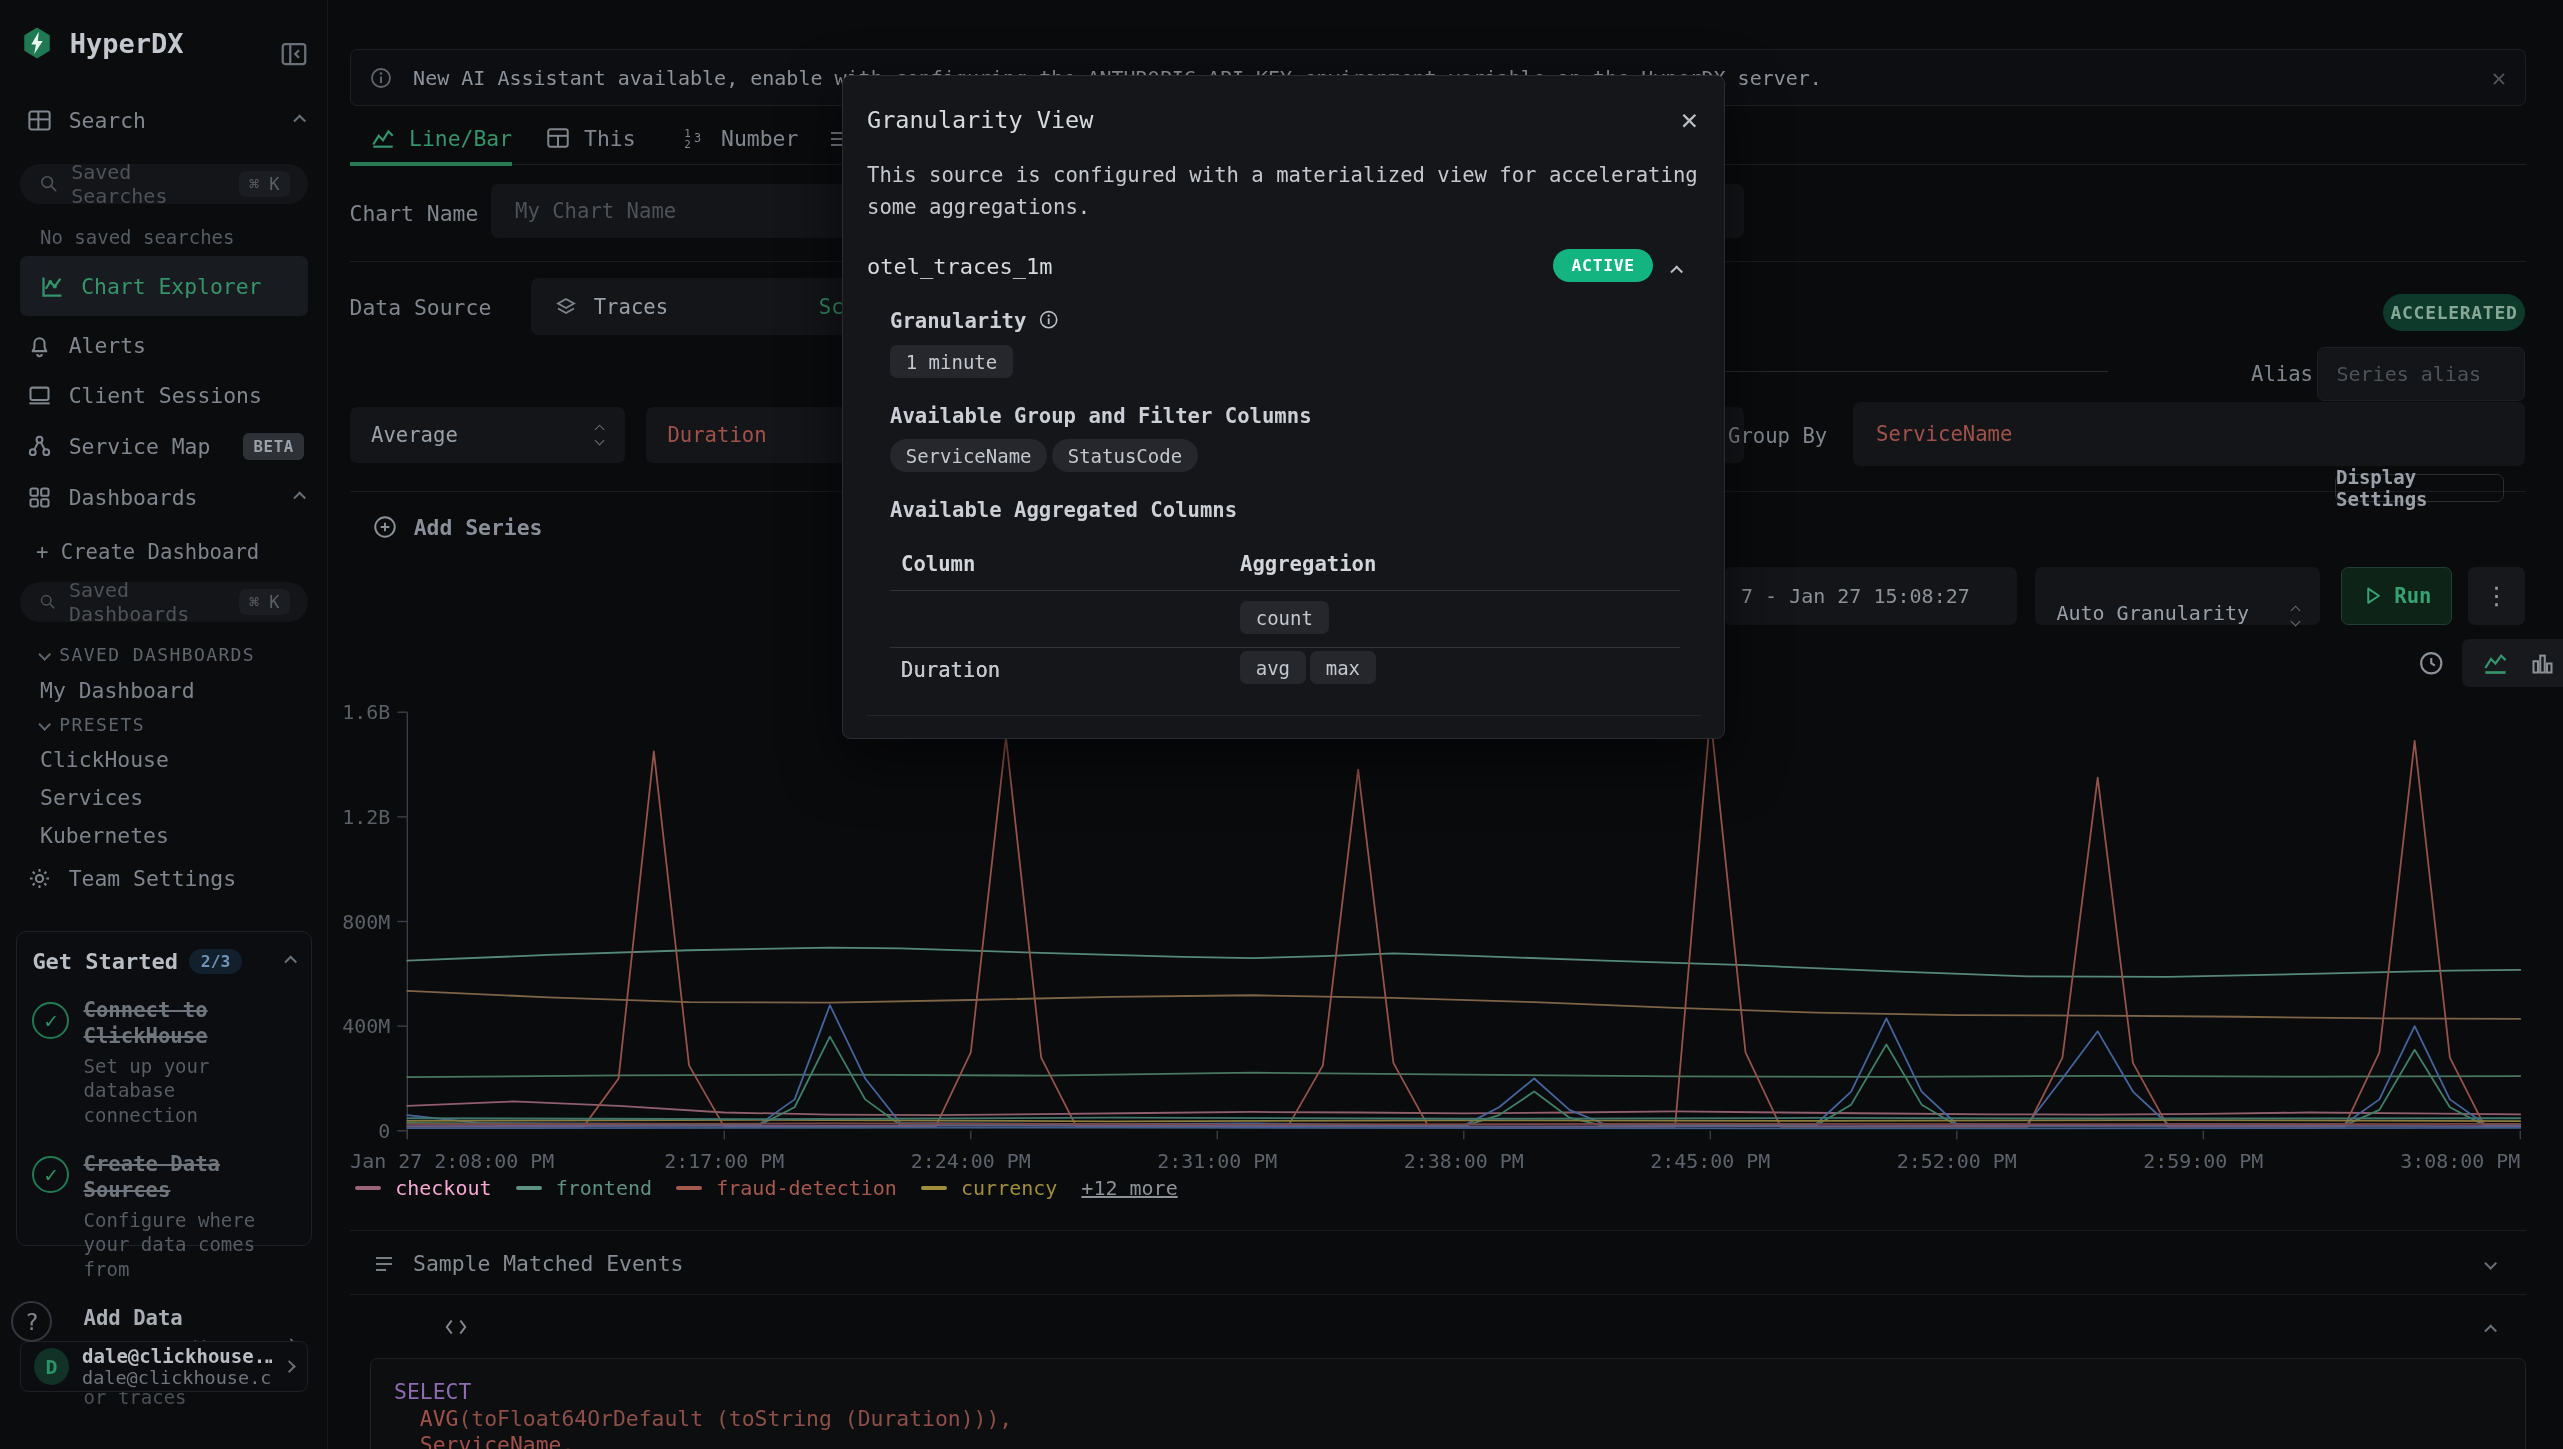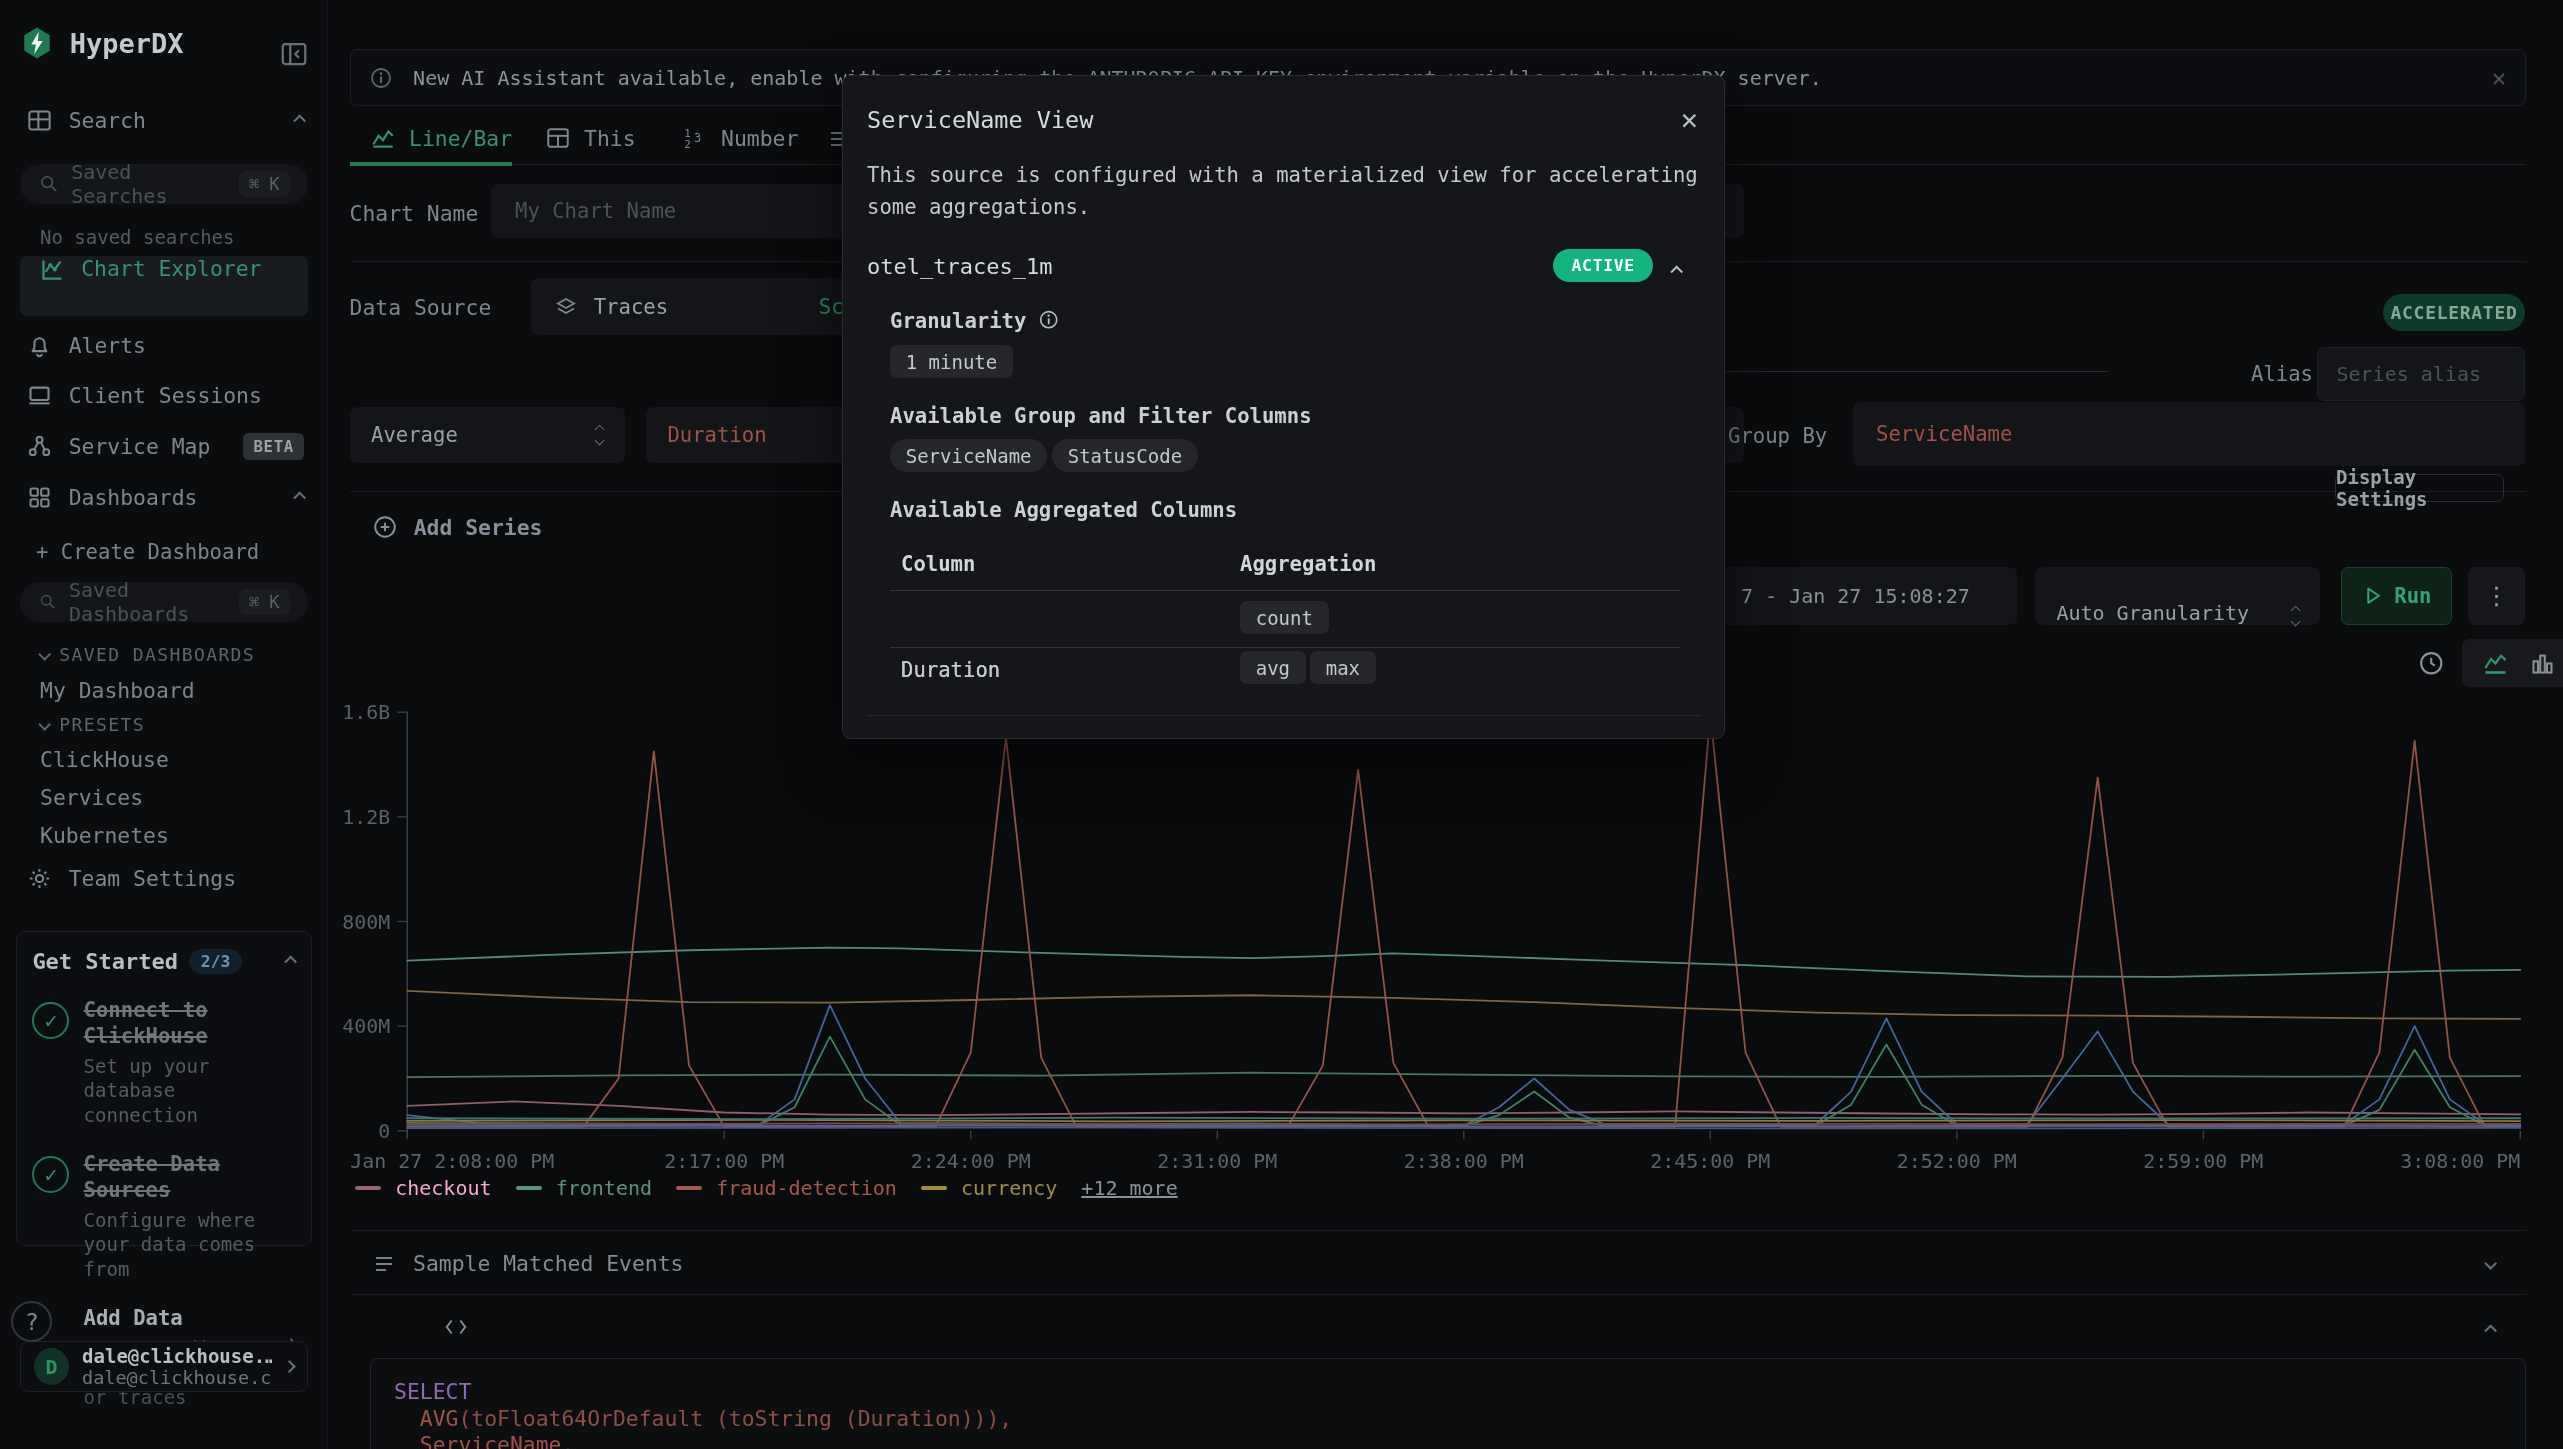--- a/index.html
+++ b/index.html
@@ -22,21 +22,21 @@
   .sect-label { color:#5f656d; font-size:18px; letter-spacing:1.4px; display:flex; align-items:center; gap:10px;}
   .preset { color:#7d838b; font-size:21.4px; }
   .badge-beta { background:#2e3136; color:#9ba1a8; font-size:15.7px; font-weight:bold;
     border-radius:5.7px; padding:3.6px 10px; letter-spacing:0.7px; }
   .chev { display:inline-block; width:9.3px; height:9.3px;
     border-right:2.1px solid currentColor; border-bottom:2.1px solid currentColor; }
   .chev.up { transform:rotate(-135deg); } .chev.down { transform:rotate(45deg); }
   .chev.right { transform:rotate(-45deg); }
 
   #chart-explorer-item { position:absolute; left:20px; top:256px; width:288px; height:60px;
-    background:#181b1f; border-radius:7.1px; display:flex; align-items:flex-start; gap:15.7px;
+    background:#181b1f; border-radius:7.1px; display:flex; align-items:center; gap:15.7px;
     padding:0 18.5px; color:#35946c; font-size:21.4px; }
 
   #get-started { position:absolute; left:15.7px; top:931px; width:296px; height:315px;
     border:1.4px solid #1d2025; border-radius:10px; background:#0c0d10; padding:17px 15.7px; }
   .gs-title { color:#b9bec5; font-weight:bold; font-size:22px; display:flex; align-items:center; gap:11.4px;}
   .gs-badge { background:#12202d; color:#6f93b5; font-size:16.4px; font-weight:bold;
     border-radius:14.2px; padding:2.8px 11.4px; }
   .gs-item { display:flex; gap:14.2px; margin-top:24px; }
   .gs-check { flex:0 0 auto; width:37px; height:37px; border-radius:50%;
     border:2.1px solid #1f7a53; color:#2d9367; display:flex; align-items:center;
@@ -500,21 +500,21 @@
     </div>
     <span class="chev up abs" style="left:2157px; top:1326px; color:#6a7078;"></span>
 
     <div id="sql-box"><span class="sql-kw">SELECT</span>
   <span class="sql-fn">AVG</span><span class="sql-arg">(toFloat64OrDefault (toString (Duration))),</span>
   <span class="sql-fn">ServiceName,</span></div>
   </div>
 
   <div id="modal">
     <div class="modal-pad" style="top:30px;">
-      <span id="modal-title">ServiceName View</span>
+      <span id="modal-title">Granularity View</span>
     </div>
     <div id="modal-close">✕</div>
 
     <div class="modal-pad" style="top:84px;">
       <div id="modal-desc">This source is configured with a materialized view for accelerating some aggregations.</div>
     </div>
 
     <div class="modal-pad" style="top:178px; display:flex; align-items:center;">
       <span id="mv-source">otel_traces_1m</span>
     </div>

